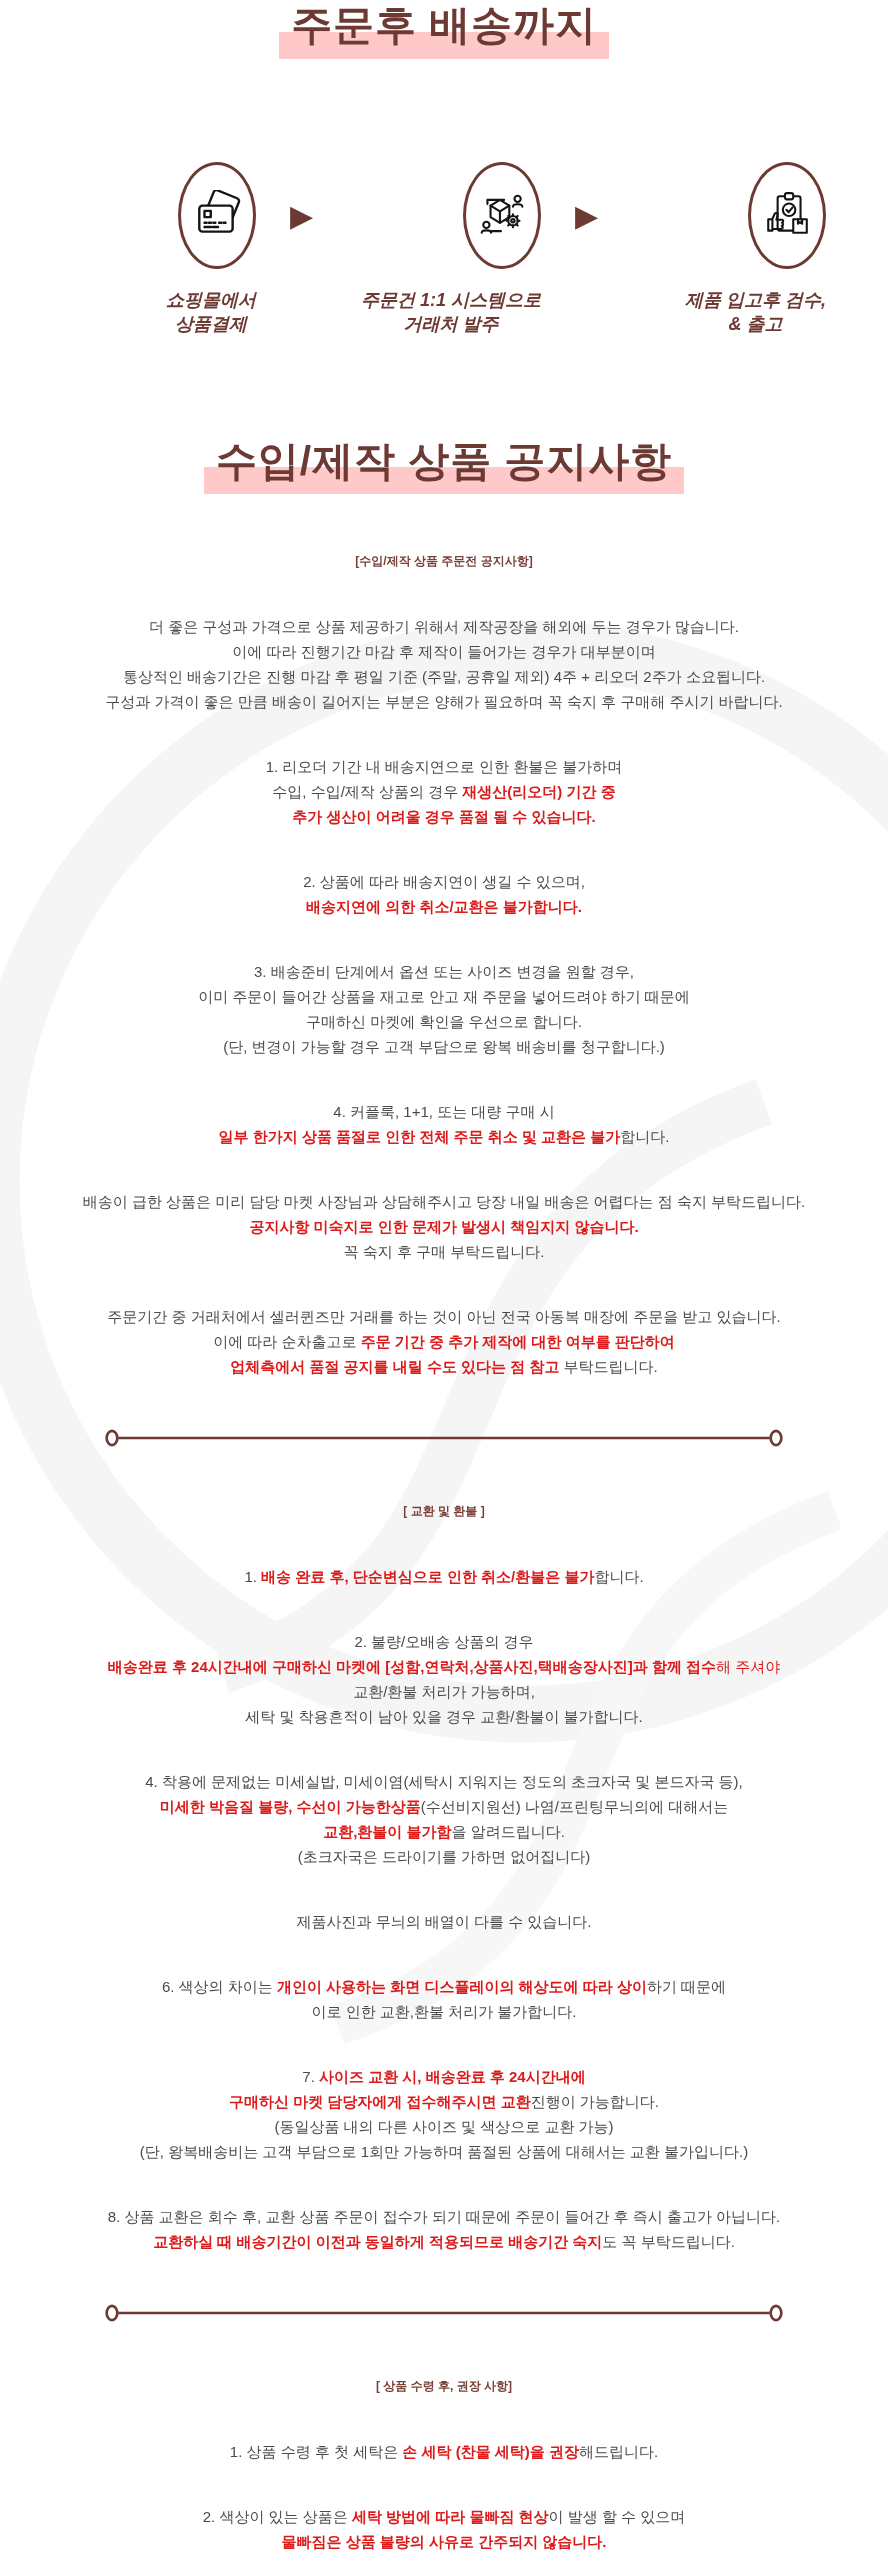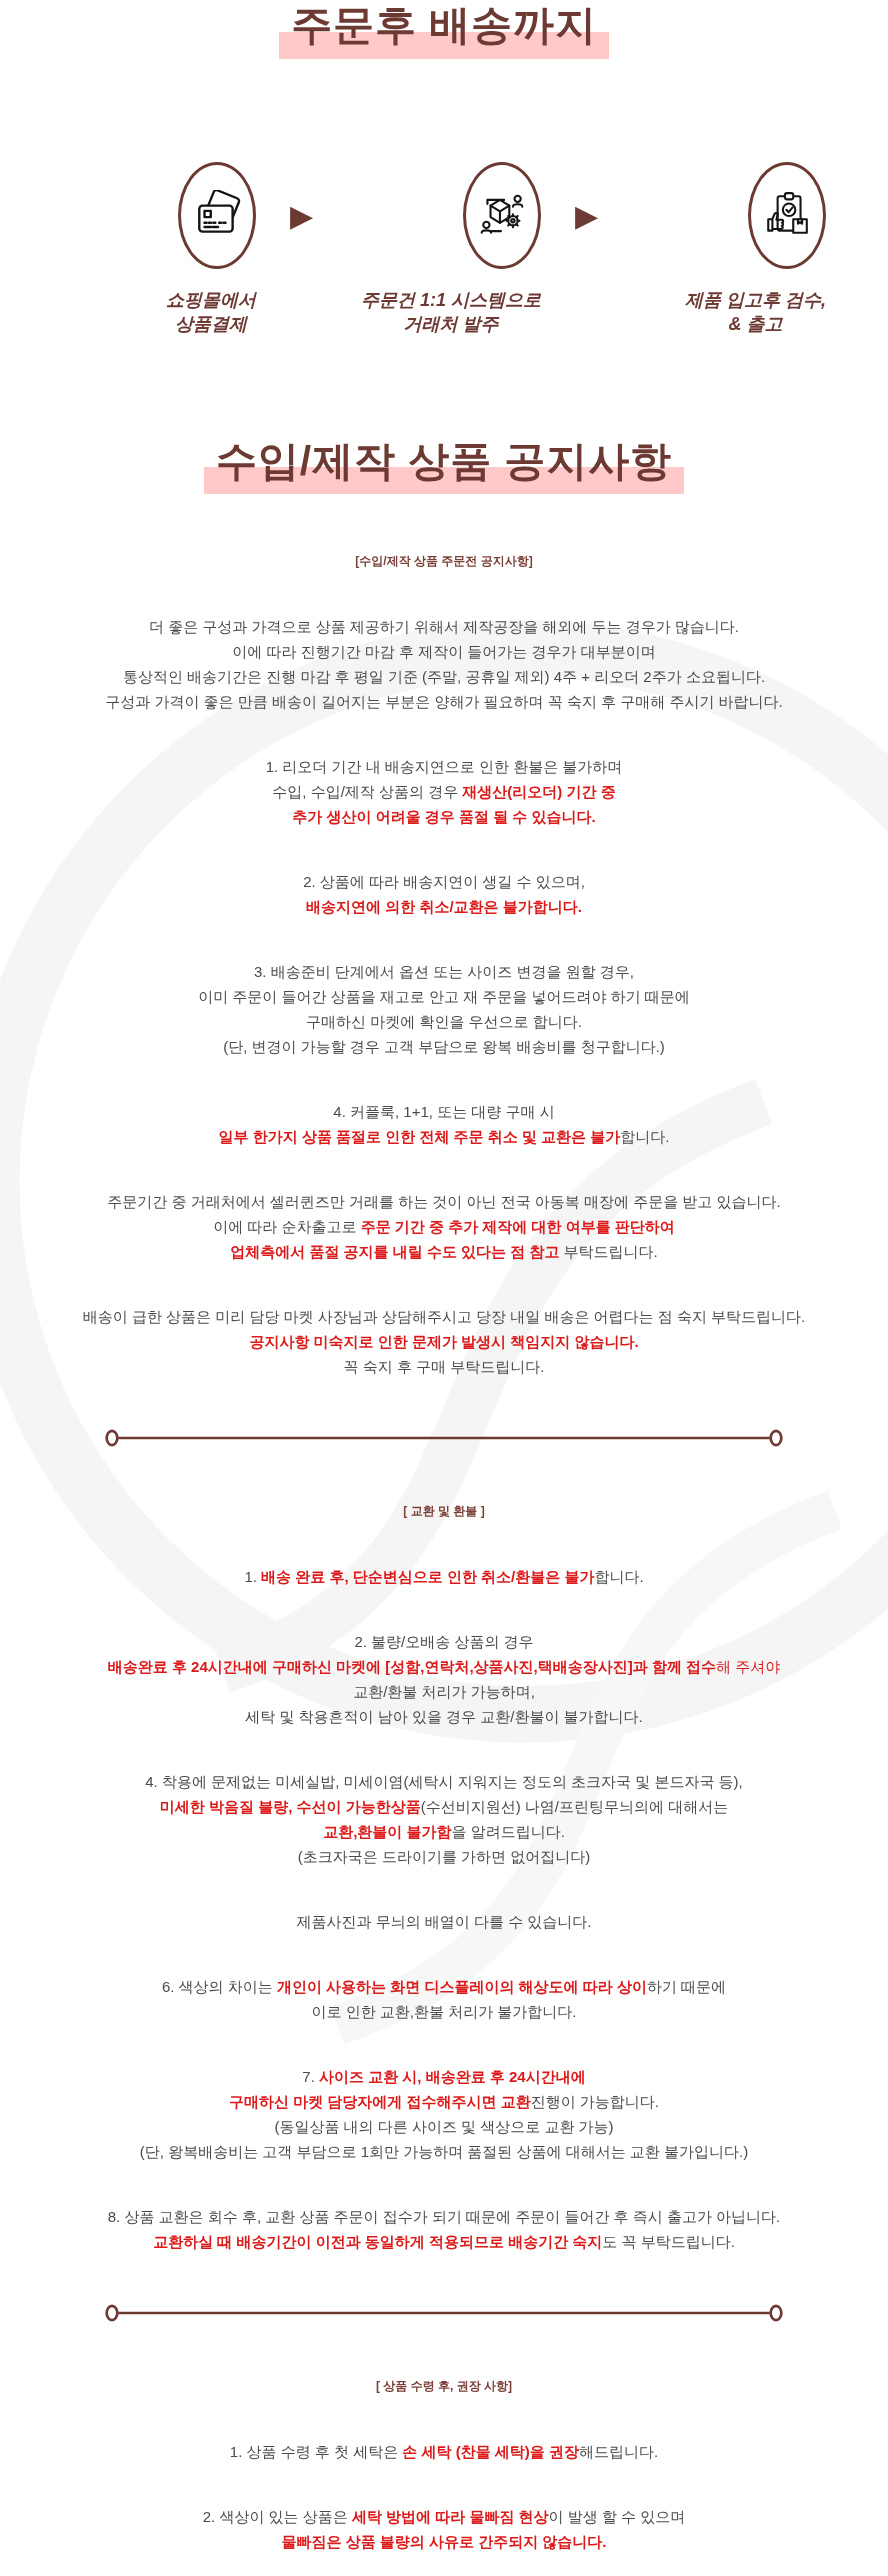--- a/index.html
+++ b/index.html
@@ -174,28 +174,28 @@
           <div class="line"><span class="seg-n">3. 배송준비 단계에서 옵션 또는 사이즈 변경을 원할 경우,</span></div>
           <div class="line"><span class="seg-n">이미 주문이 들어간 상품을 재고로 안고 재 주문을 넣어드려야 하기 때문에</span></div>
           <div class="line"><span class="seg-n">구매하신 마켓에 확인을 우선으로 합니다.</span></div>
           <div class="line"><span class="seg-n">(단, 변경이 가능할 경우 고객 부담으로 왕복 배송비를 청구합니다.)</span></div>
         </div>
         <div class="para">
           <div class="line"><span class="seg-n">4. 커플룩, 1+1, 또는 대량 구매 시</span></div>
           <div class="line"><span class="seg-r">일부 한가지 상품 품절로 인한 전체 주문 취소 및 교환은 불가</span><span class="seg-n">합니다.</span></div>
         </div>
         <div class="para">
+          <div class="line"><span class="seg-n">배송이 급한 상품은 미리 담당 마켓 사장님과 상담해주시고 당장 내일 배송은 어렵다는 점 숙지 부탁드립니다.</span></div>
+          <div class="line"><span class="seg-r">공지사항 미숙지로 인한 문제가 발생시 책임지지 않습니다.</span></div>
+          <div class="line"><span class="seg-n">꼭 숙지 후 구매 부탁드립니다.</span></div>
+        </div>
+        <div class="para">
           <div class="line"><span class="seg-n">주문기간 중 거래처에서 셀러퀸즈만 거래를 하는 것이 아닌 전국 아동복 매장에 주문을 받고 있습니다.</span></div>
           <div class="line"><span class="seg-n">이에 따라 순차출고로 </span><span class="seg-r">주문 기간 중 추가 제작에 대한 여부를 판단하여</span></div>
           <div class="line"><span class="seg-r">업체측에서 품절 공지를 내릴 수도 있다는 점 참고</span><span class="seg-n"> 부탁드립니다.</span></div>
-        </div>
-        <div class="para">
-          <div class="line"><span class="seg-n">배송이 급한 상품은 미리 담당 마켓 사장님과 상담해주시고 당장 내일 배송은 어렵다는 점 숙지 부탁드립니다.</span></div>
-          <div class="line"><span class="seg-r">공지사항 미숙지로 인한 문제가 발생시 책임지지 않습니다.</span></div>
-          <div class="line"><span class="seg-n">꼭 숙지 후 구매 부탁드립니다.</span></div>
         </div>
   <svg class="divider" width="680" height="18" viewBox="0 0 766 20">
     <line x1="16" y1="10" x2="750" y2="10" stroke="#6d3a33" stroke-width="3"></line>
     <ellipse cx="9" cy="10" rx="6" ry="8" fill="#ffffff" stroke="#6d3a33" stroke-width="3"></ellipse>
     <ellipse cx="757" cy="10" rx="6" ry="8" fill="#ffffff" stroke="#6d3a33" stroke-width="3"></ellipse>
   </svg>
 <div class="sec-heading">[ 교환 및 환불 ]</div>
         <div class="para">
           <div class="line"><span class="seg-n">1. </span><span class="seg-r">배송 완료 후, 단순변심으로 인한 취소/환불은 불가</span><span class="seg-n">합니다.</span></div>
         </div>

